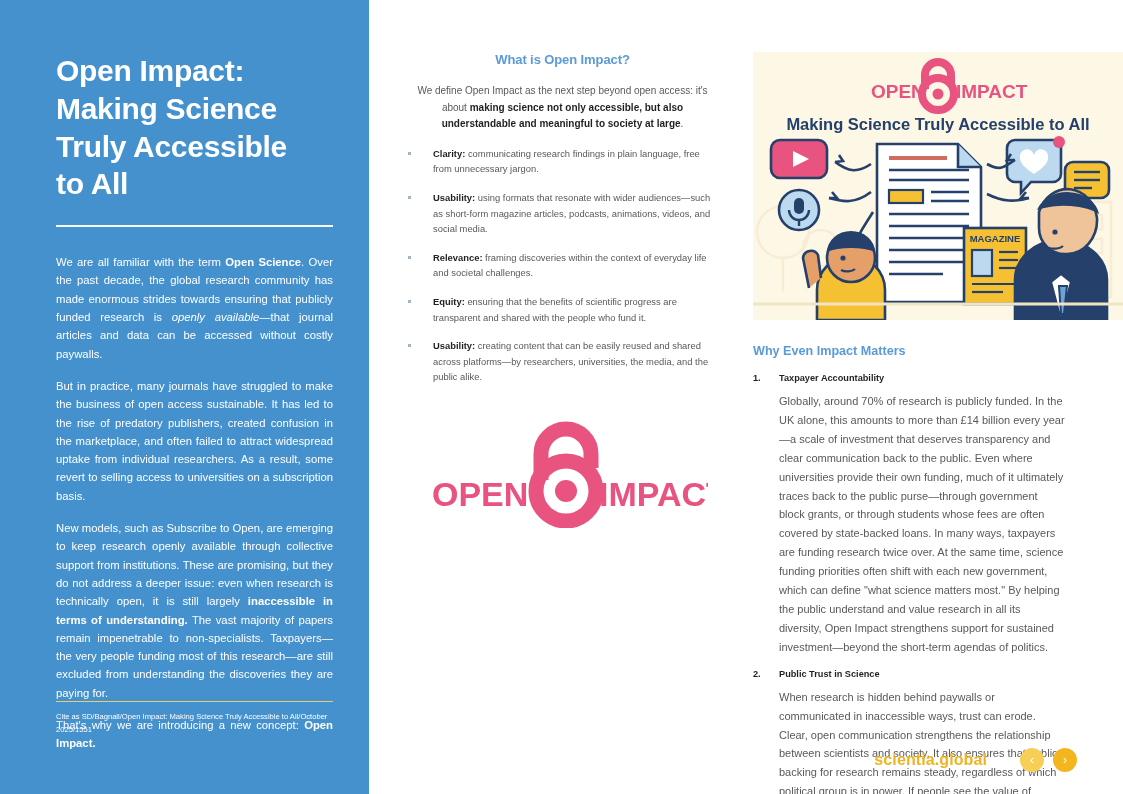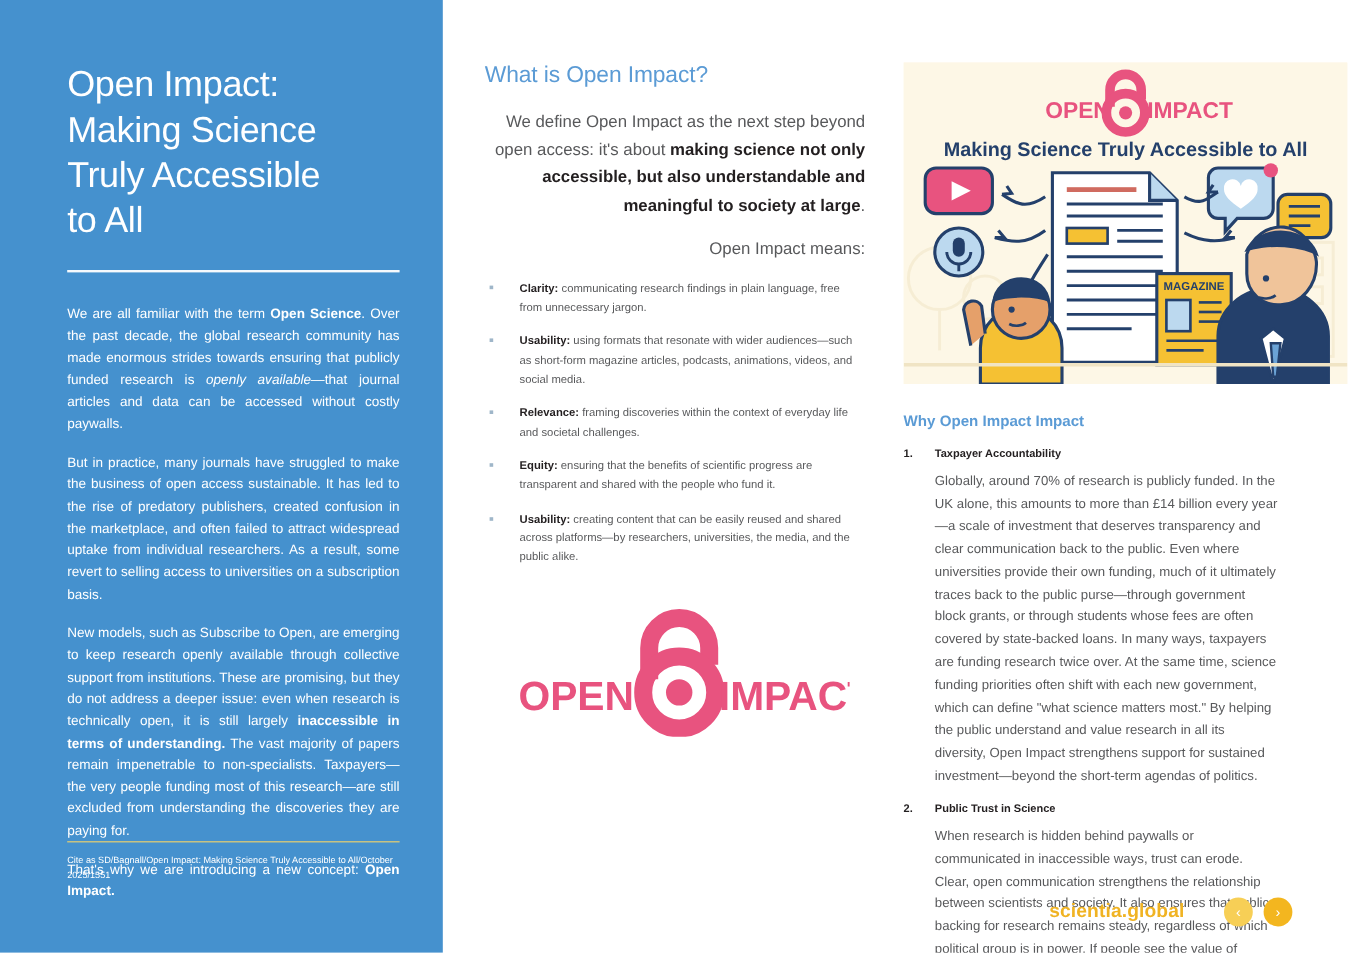--- a/index.html
+++ b/index.html
@@ -29,21 +29,21 @@
     background: #4591ce;
     box-sizing: border-box;
     padding: 52px 36px 0 56px;
     position: relative;
     flex: none;
   }
   .cover-title {
     color: #ffffff;
     font-size: 30px;
     line-height: 1.26;
-    font-weight: normal;
+    font-weight: bold;
     letter-spacing: -0.3px;
     margin: 0 0 22px 0;
     white-space: pre-line;
   }
   .title-rule {
     height: 2px;
     background: #ffffff;
     width: 277px;
     margin: 0 0 26px 0;
     opacity: .95;
@@ -81,31 +81,32 @@
   
   .col-mid {
     width: 384px;
     flex: none;
     box-sizing: border-box;
     padding: 52px 32px 0 35px;
     position: relative;
   }
   .sec-heading {
     color: #5b9bd5;
-    font-size: 19px;
-    font-weight: normal;
+    font-size: 13px;
+    font-weight: bold;
     margin: 0 0 16px 0;
     letter-spacing: -0.1px;
+    text-align: center;
   }
   .mid-para {
     color: #58595b;
-    font-size: 14px;
+    font-size: 10px;
     line-height: 1.66;
     margin: 2px 0 13px 0;
-    text-align: right;
+    text-align: center;
   }
   .mid-para b { color: #231f20; font-weight: bold; }
 
   ul.bullets { list-style: none; margin: 0; padding: 0; }
   ul.bullets li {
     position: relative;
     padding-left: 29px;
     margin-bottom: 13px;
     color: #58595b;
     font-size: 9.4px;
@@ -215,21 +216,20 @@
     <div class="cite-wrap">
       <div class="cite-rule"></div>
       <p class="cite-text">Cite as SD/Bagnall/Open Impact: Making Science Truly Accessible to All/October 2025/1551</p>
     </div>
   </aside>
 
   <section class="col-mid">
     <h2 class="sec-heading">What is Open Impact?</h2>
 
     <p class="mid-para">We define Open Impact as the next step beyond open access: it's about <b>making science not only accessible, but also understandable and meaningful to society at large</b>.</p>
-    <p class="mid-para">Open Impact means:</p>
 
     <ul class="bullets">
       <li><b>Clarity:</b> communicating research findings in plain language, free from unnecessary jargon.</li>
       <li><b>Usability:</b> using formats that resonate with wider audiences—such as short-form magazine articles, podcasts, animations, videos, and social media.</li>
       <li><b>Relevance:</b> framing discoveries within the context of everyday life and societal challenges.</li>
       <li><b>Equity:</b> ensuring that the benefits of scientific progress are transparent and shared with the people who fund it.</li>
       <li><b>Usability:</b> creating content that can be easily reused and shared across platforms—by researchers, universities, the media, and the public alike.</li>
     </ul>
 
     <div class="mid-logo">
@@ -366,21 +366,21 @@
           <path d="M286 160 a30 34 0 0 1 58 6 a30 34 0 0 1 -30 36 a26 26 0 0 1 -28 -26 z" fill="#f0c49a" stroke="#24406b" stroke-width="2.6"></path>
           <path d="M284 158 a32 26 0 0 1 62 4 a40 16 0 0 0 -62 -4 z" fill="#24406b"></path>
           <circle cx="302" cy="180" r="2.6" fill="#24406b"></circle>
           <path d="M296 196 a10 5 0 0 0 14 -2" fill="none" stroke="#24406b" stroke-width="2.2"></path>
         </g>
         <path d="M0 252 L370 252" stroke="#f0e4c4" stroke-width="3"></path>
       </svg>
     </div>
 
     <div class="right-body">
-      <h2 class="right-heading">Why Open Impact Impact</h2>
+      <h2 class="right-heading">Why Even Impact Matters</h2>
 
       <ol class="numlist">
         <li>
           <span class="num">1.</span>
           <div class="item-title">Taxpayer Accountability</div>
           <p class="item-body">Globally, around 70% of research is publicly funded. In the UK alone, this amounts to more than £14 billion every year—a scale of investment that deserves transparency and clear communication back to the public. Even where universities provide their own funding, much of it ultimately traces back to the public purse—through government block grants, or through students whose fees are often covered by state-backed loans. In many ways, taxpayers are funding research twice over. At the same time, science funding priorities often shift with each new government, which can define "what science matters most." By helping the public understand and value research in all its diversity, Open Impact strengthens support for sustained investment—beyond the short-term agendas of politics.</p>
         </li>
         <li>
           <span class="num">2.</span>
           <div class="item-title">Public Trust in Science</div>

